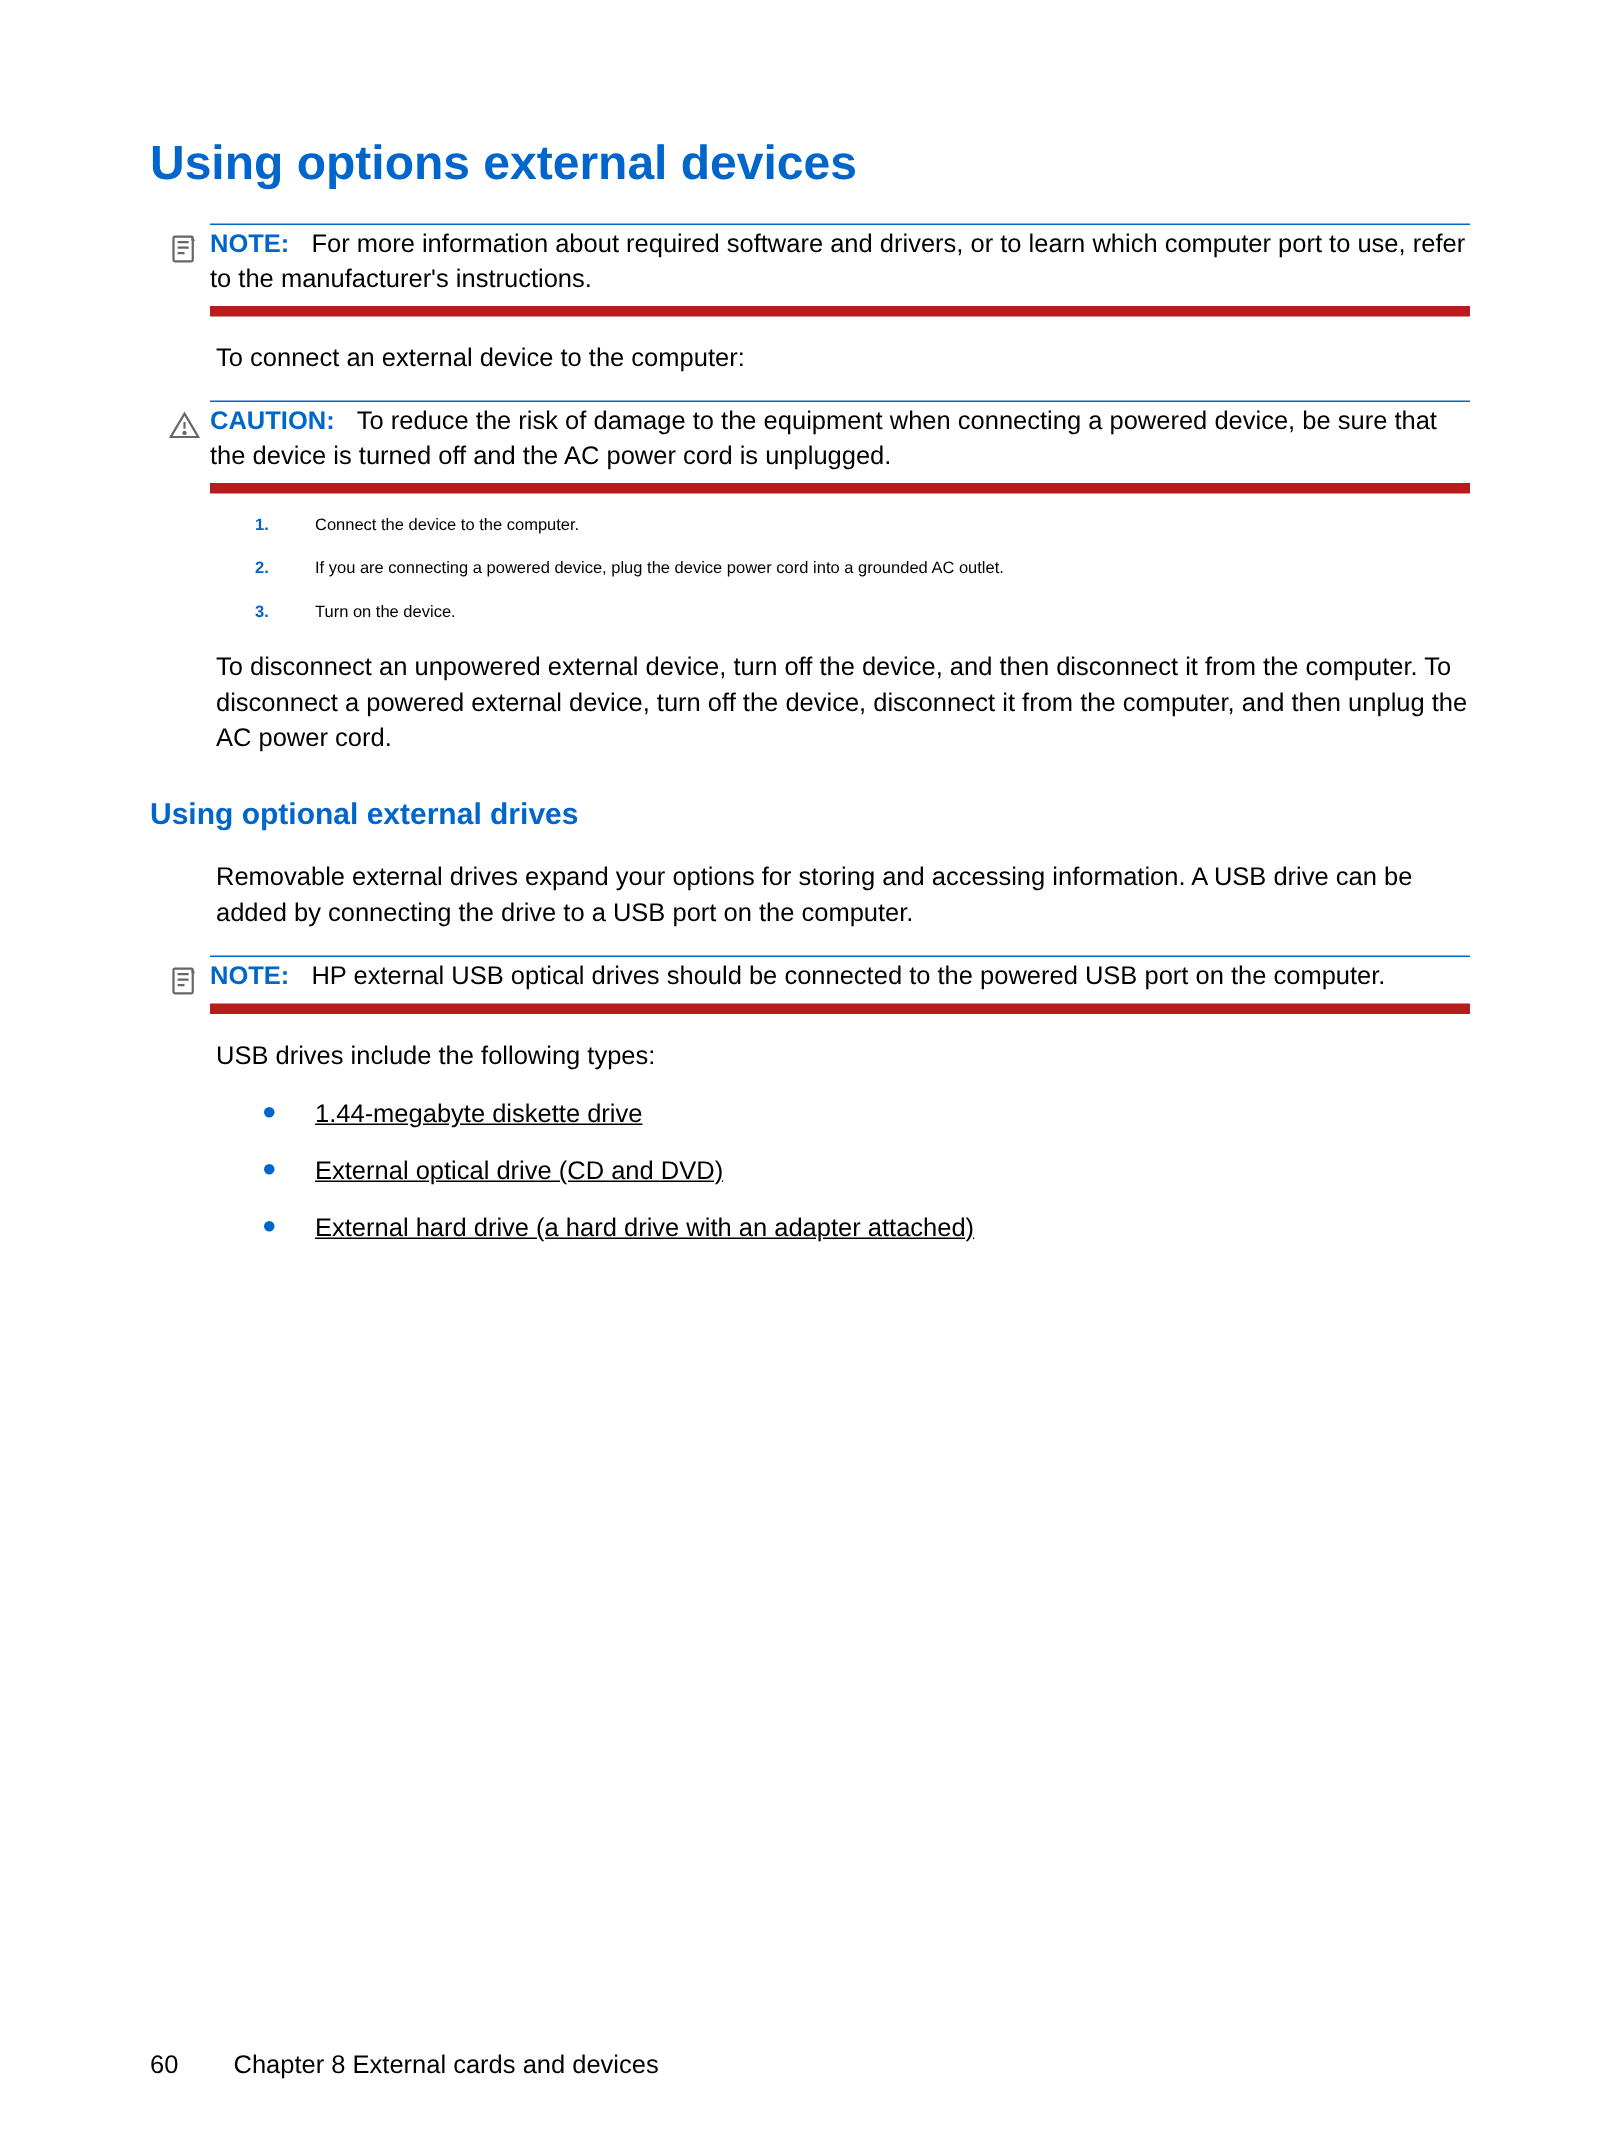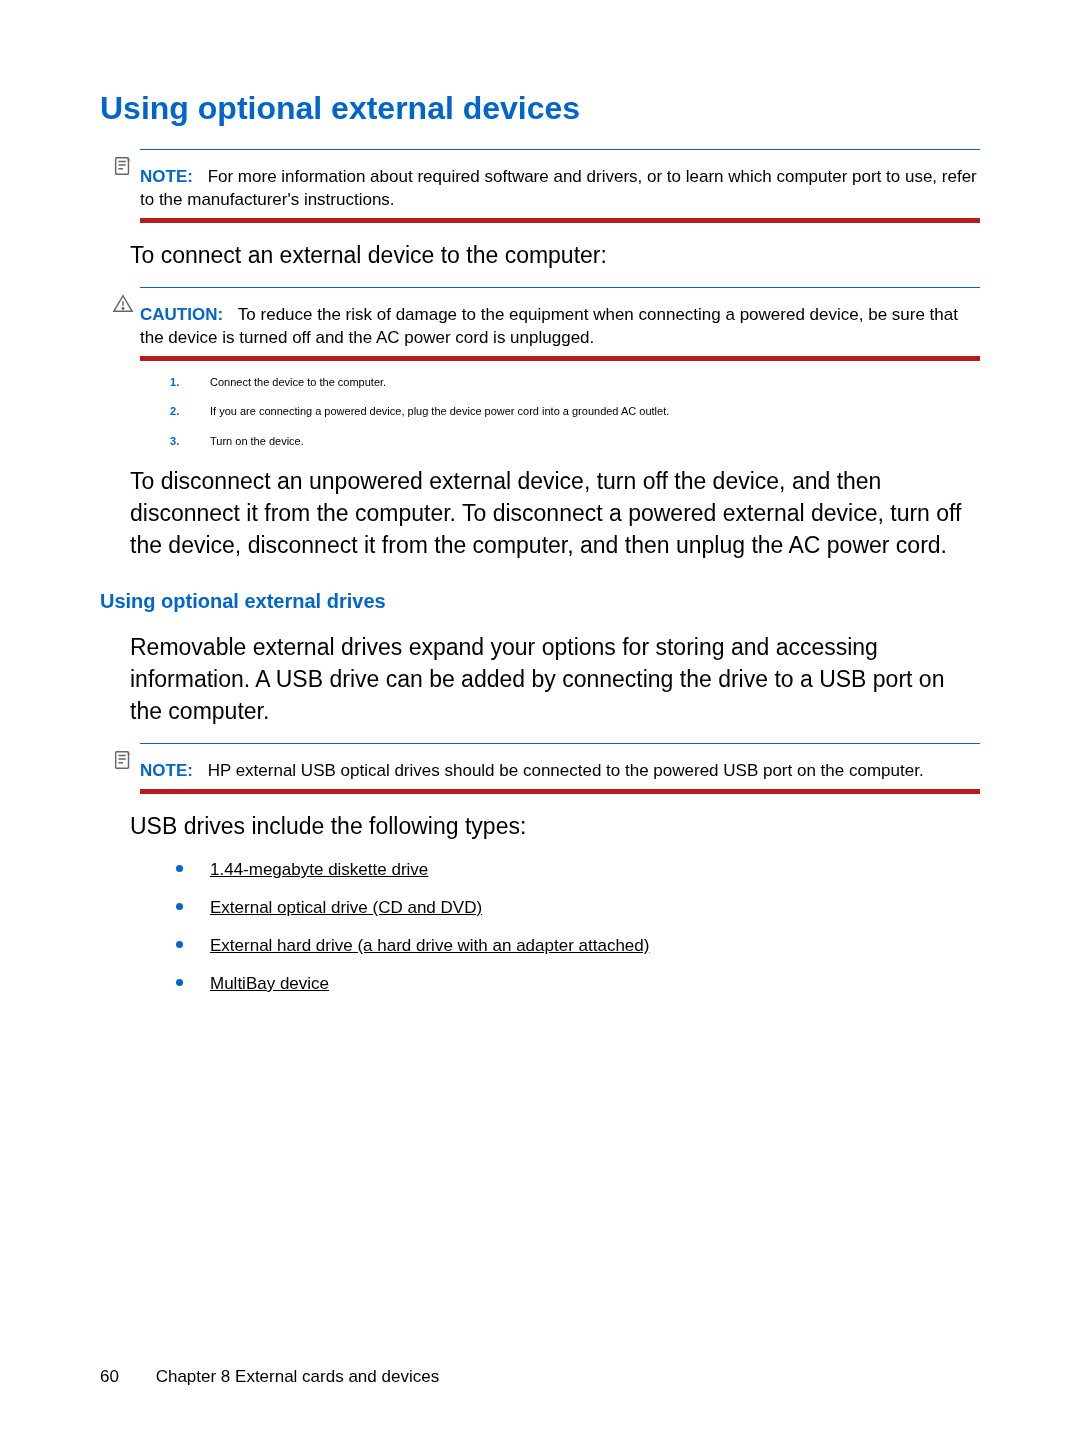--- a/index.html
+++ b/index.html
@@ -18,44 +18,44 @@
   }
   .h2 {
     font-size: 20px;
     font-weight: bold;
     color: #0066cc;
     margin-top: 28px;
     margin-bottom: 18px;
   }
   .callout {
     margin-left: 40px;
-    padding: 16px 0 6px 0;
+    padding: 2px 0 6px 0;
     border-top: 1px solid #0066cc;
-    border-bottom: 5px solid #b91c1c;
+    border-bottom: 7px solid #b91c1c;
     position: relative;
     font-size: 17px;
     line-height: 1.35;
   }
   .callout .icon {
     position: absolute;
     left: -28px;
     top: 5px;
     width: 22px;
     height: 22px;
     color: #666;
   }
   .callout .label {
     font-weight: bold;
     color: #0066cc;
   }
   .body-block {
-    margin-left: 30px;
+    margin-left: 44px;
     margin-top: 16px;
     margin-bottom: 16px;
-    font-size: 23px;
+    font-size: 17px;
     line-height: 1.4;
   }
   .ol {
     margin-left: 70px;
     margin-top: 14px;
     margin-bottom: 14px;
     list-style: none;
     counter-reset: step;
   }
   .ol li {
@@ -100,21 +100,21 @@
     position: absolute;
     left: 100px;
     bottom: 50px;
     font-size: 17px;
   }
   .footer .pn { display: inline-block; margin-right: 32px; }
 </style>
 </head>
 <body>
 
-<h1 class="h1">Using optional external devices</h1>
+<h1 class="h1">Using options external devices</h1>
 
 <div class="callout">
   <span class="icon">
     <svg viewBox="0 0 24 24" fill="none" stroke="currentColor" stroke-width="1.6">
       <rect x="4" y="3" width="14" height="18" rx="1"></rect>
       <path d="M7 7h8M7 11h8M7 15h5"></path>
       <path d="M17 3l3 3-3 0z" fill="currentColor" stroke="none"></path>
     </svg>
   </span>
   <span class="label">NOTE:</span>
@@ -158,19 +158,18 @@
   <span class="label">NOTE:</span>
   <span style="margin-left:10px;">HP external USB optical drives should be connected to the powered USB port on the computer.</span>
 </div>
 
 <p class="body-block">USB drives include the following types:</p>
 
 <ul class="ul">
   <li>1.44-megabyte diskette drive</li>
   <li>External optical drive (CD and DVD)</li>
   <li>External hard drive (a hard drive with an adapter attached)</li>
-  <li>MultiBay device</li>
 </ul>
 
 <div class="footer">
   <span class="pn">60</span>
   <span>Chapter 8   External cards and devices</span>
 </div>
 
 </body></html>

